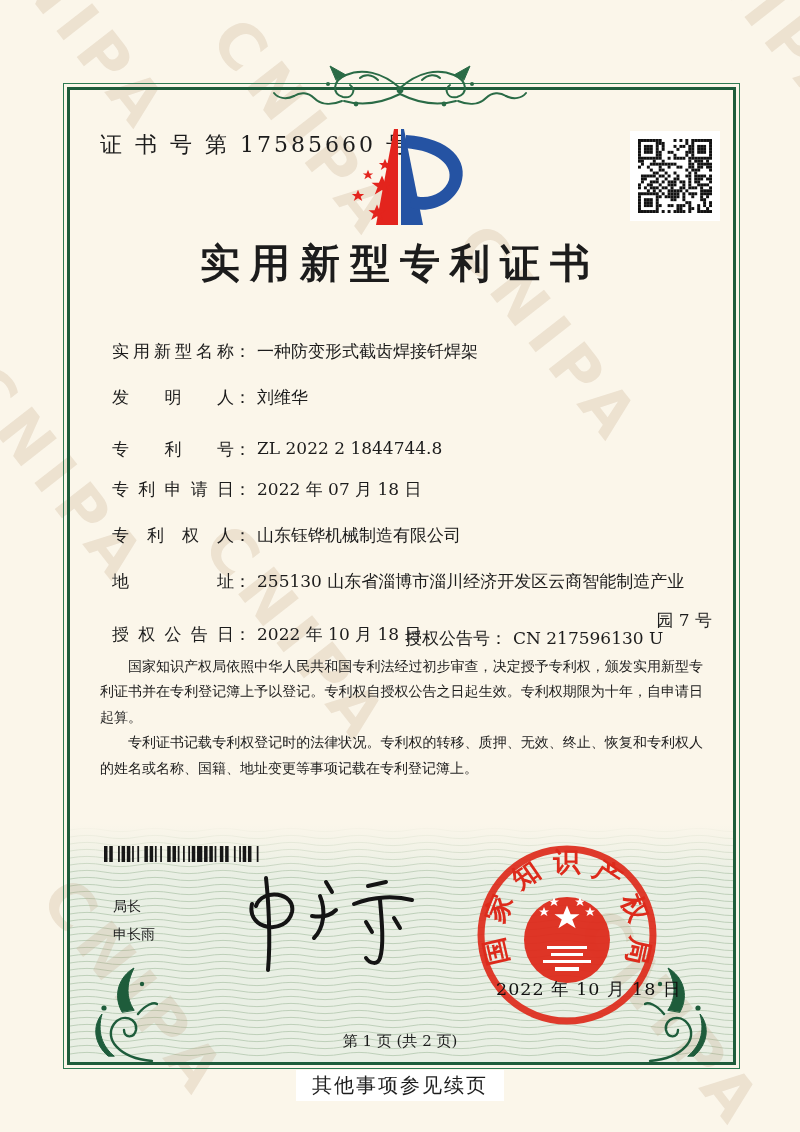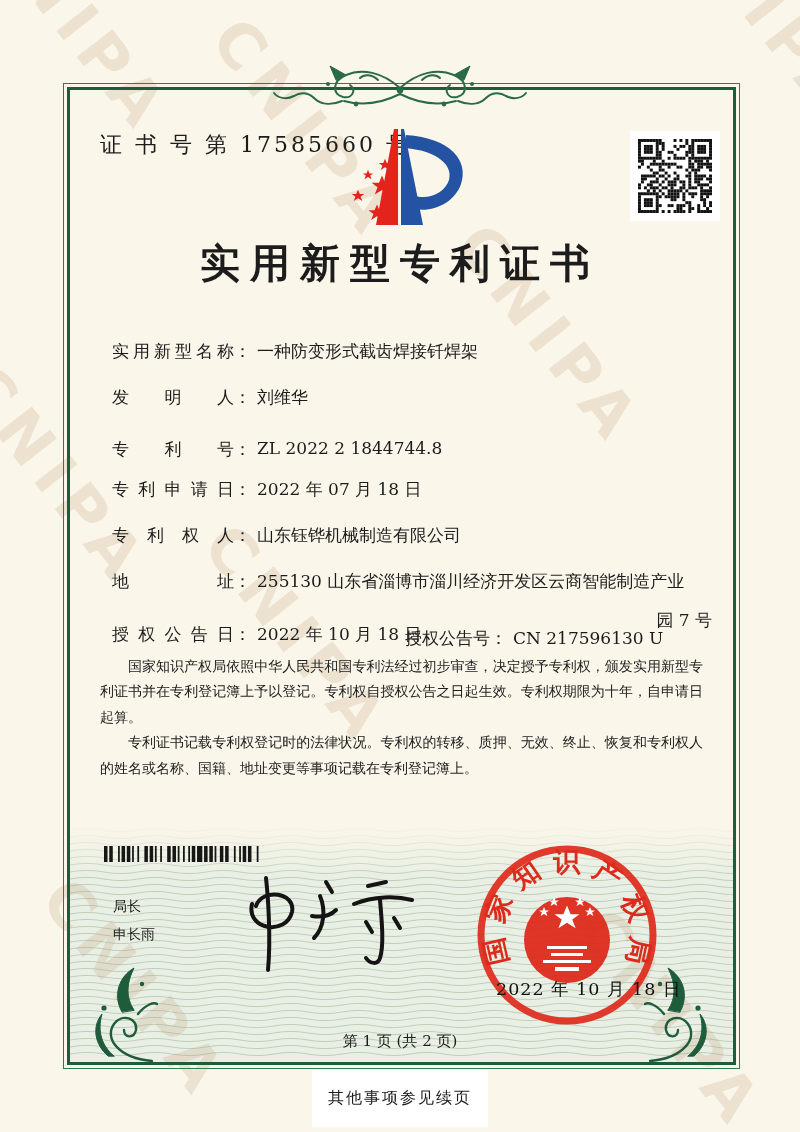--- a/index.html
+++ b/index.html
@@ -29,21 +29,21 @@
   .paras{position:absolute;left:100px;top:654px;width:603px;font-size:14px;line-height:1.82;
       text-align:justify;z-index:3;}
   .paras p{margin:0;text-indent:2em;}
   .barcode{position:absolute;left:104px;top:846px;z-index:3;}
   .director{position:absolute;left:113px;top:892px;font-size:14px;line-height:2.0;z-index:3;}
   .sig{position:absolute;left:228px;top:866px;z-index:4;}
   .seal{position:absolute;left:470px;top:838px;z-index:5;}
   .sealdate{position:absolute;left:496px;top:977px;font-size:17.5px;letter-spacing:1px;color:#111;z-index:6;}
   .pageinfo{position:absolute;left:0;top:1032px;width:100%;text-align:center;font-size:15px;z-index:3;}
   .cont{position:absolute;left:0;top:1070px;width:100%;text-align:center;z-index:3;}
-  .cont span{display:inline-block;background:#ffffff;padding:18px 16px;font-size:16px;letter-spacing:2px;}
+  .cont span{display:inline-block;background:#ffffff;padding:2px 16px;font-size:20px;letter-spacing:2px;}
   .ornament{position:absolute;z-index:4;pointer-events:none;}
 </style>
 </head>
 <body>
 
 <div class="page">
 
   <div class="band">
     <svg id="waves" width="663" height="238">
         <path d="M0 6 q17 -3.2 34 0 q17 3.2 34 0 q17 -3.2 34 0 q17 3.2 34 0 q17 -3.2 34 0 q17 3.2 34 0 q17 -3.2 34 0 q17 3.2 34 0 q17 -3.2 34 0 q17 3.2 34 0 q17 -3.2 34 0 q17 3.2 34 0 q17 -3.2 34 0 q17 3.2 34 0 q17 -3.2 34 0 q17 3.2 34 0 q17 -3.2 34 0 q17 3.2 34 0 q17 -3.2 34 0 q17 3.2 34 0" stroke="#b9ccb4" fill="none" stroke-width="0.9"></path>

